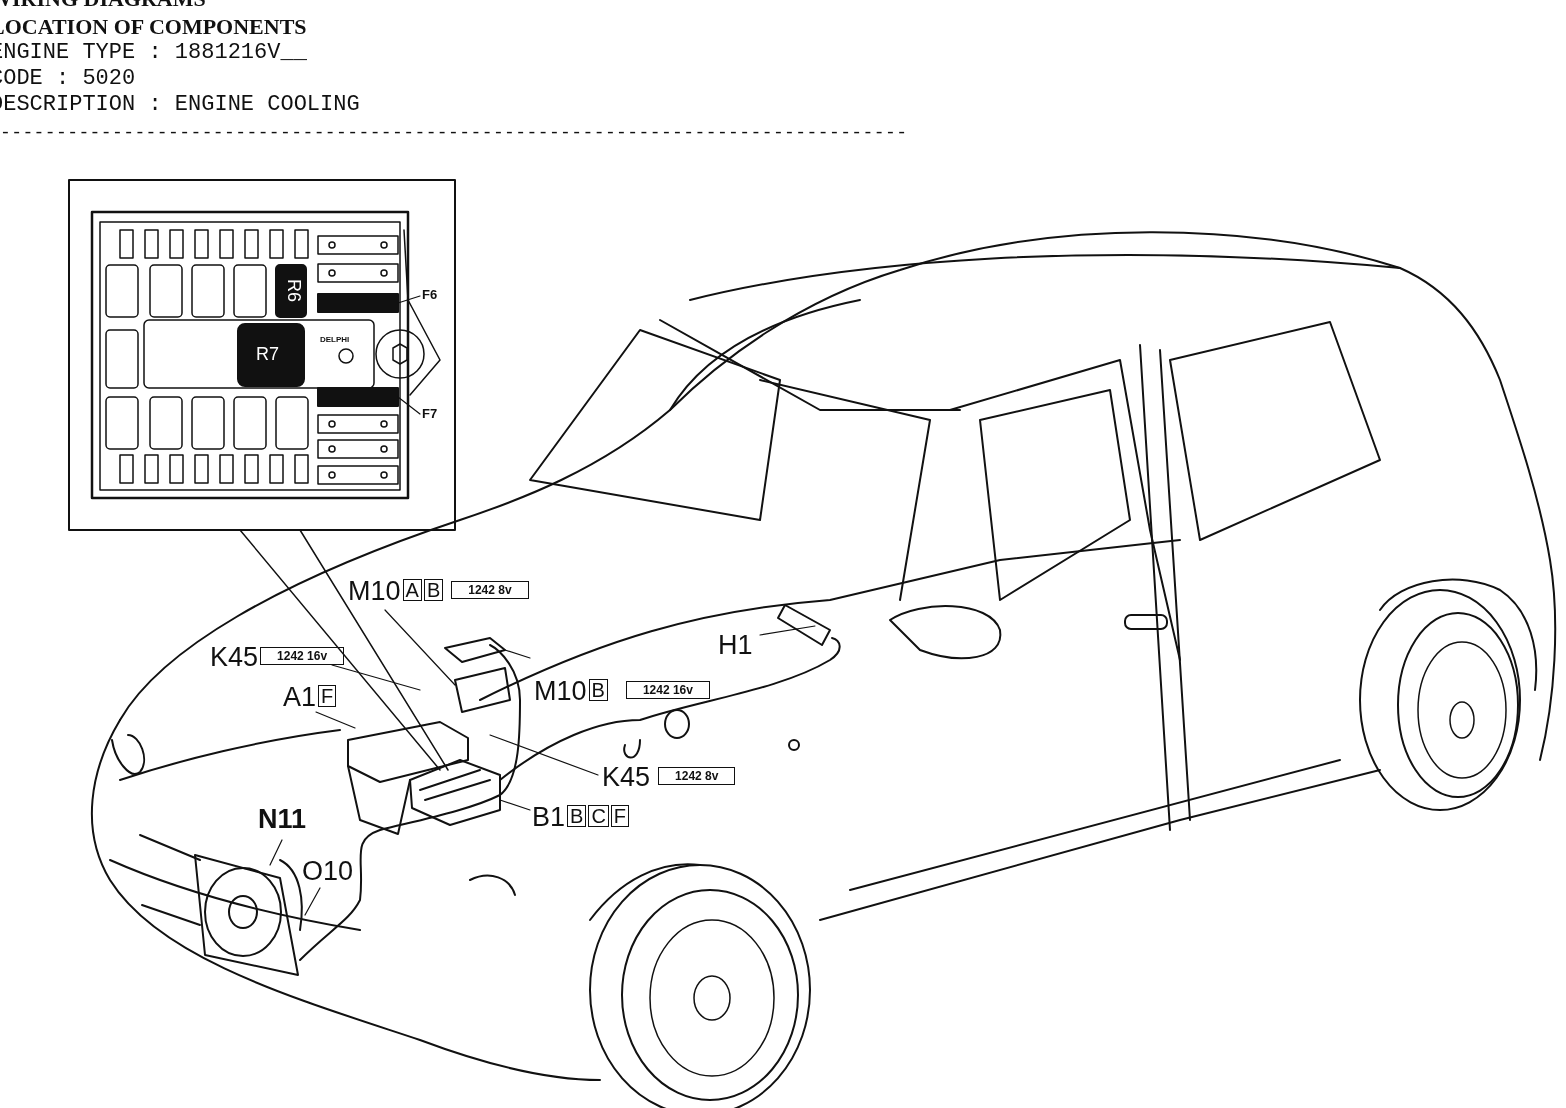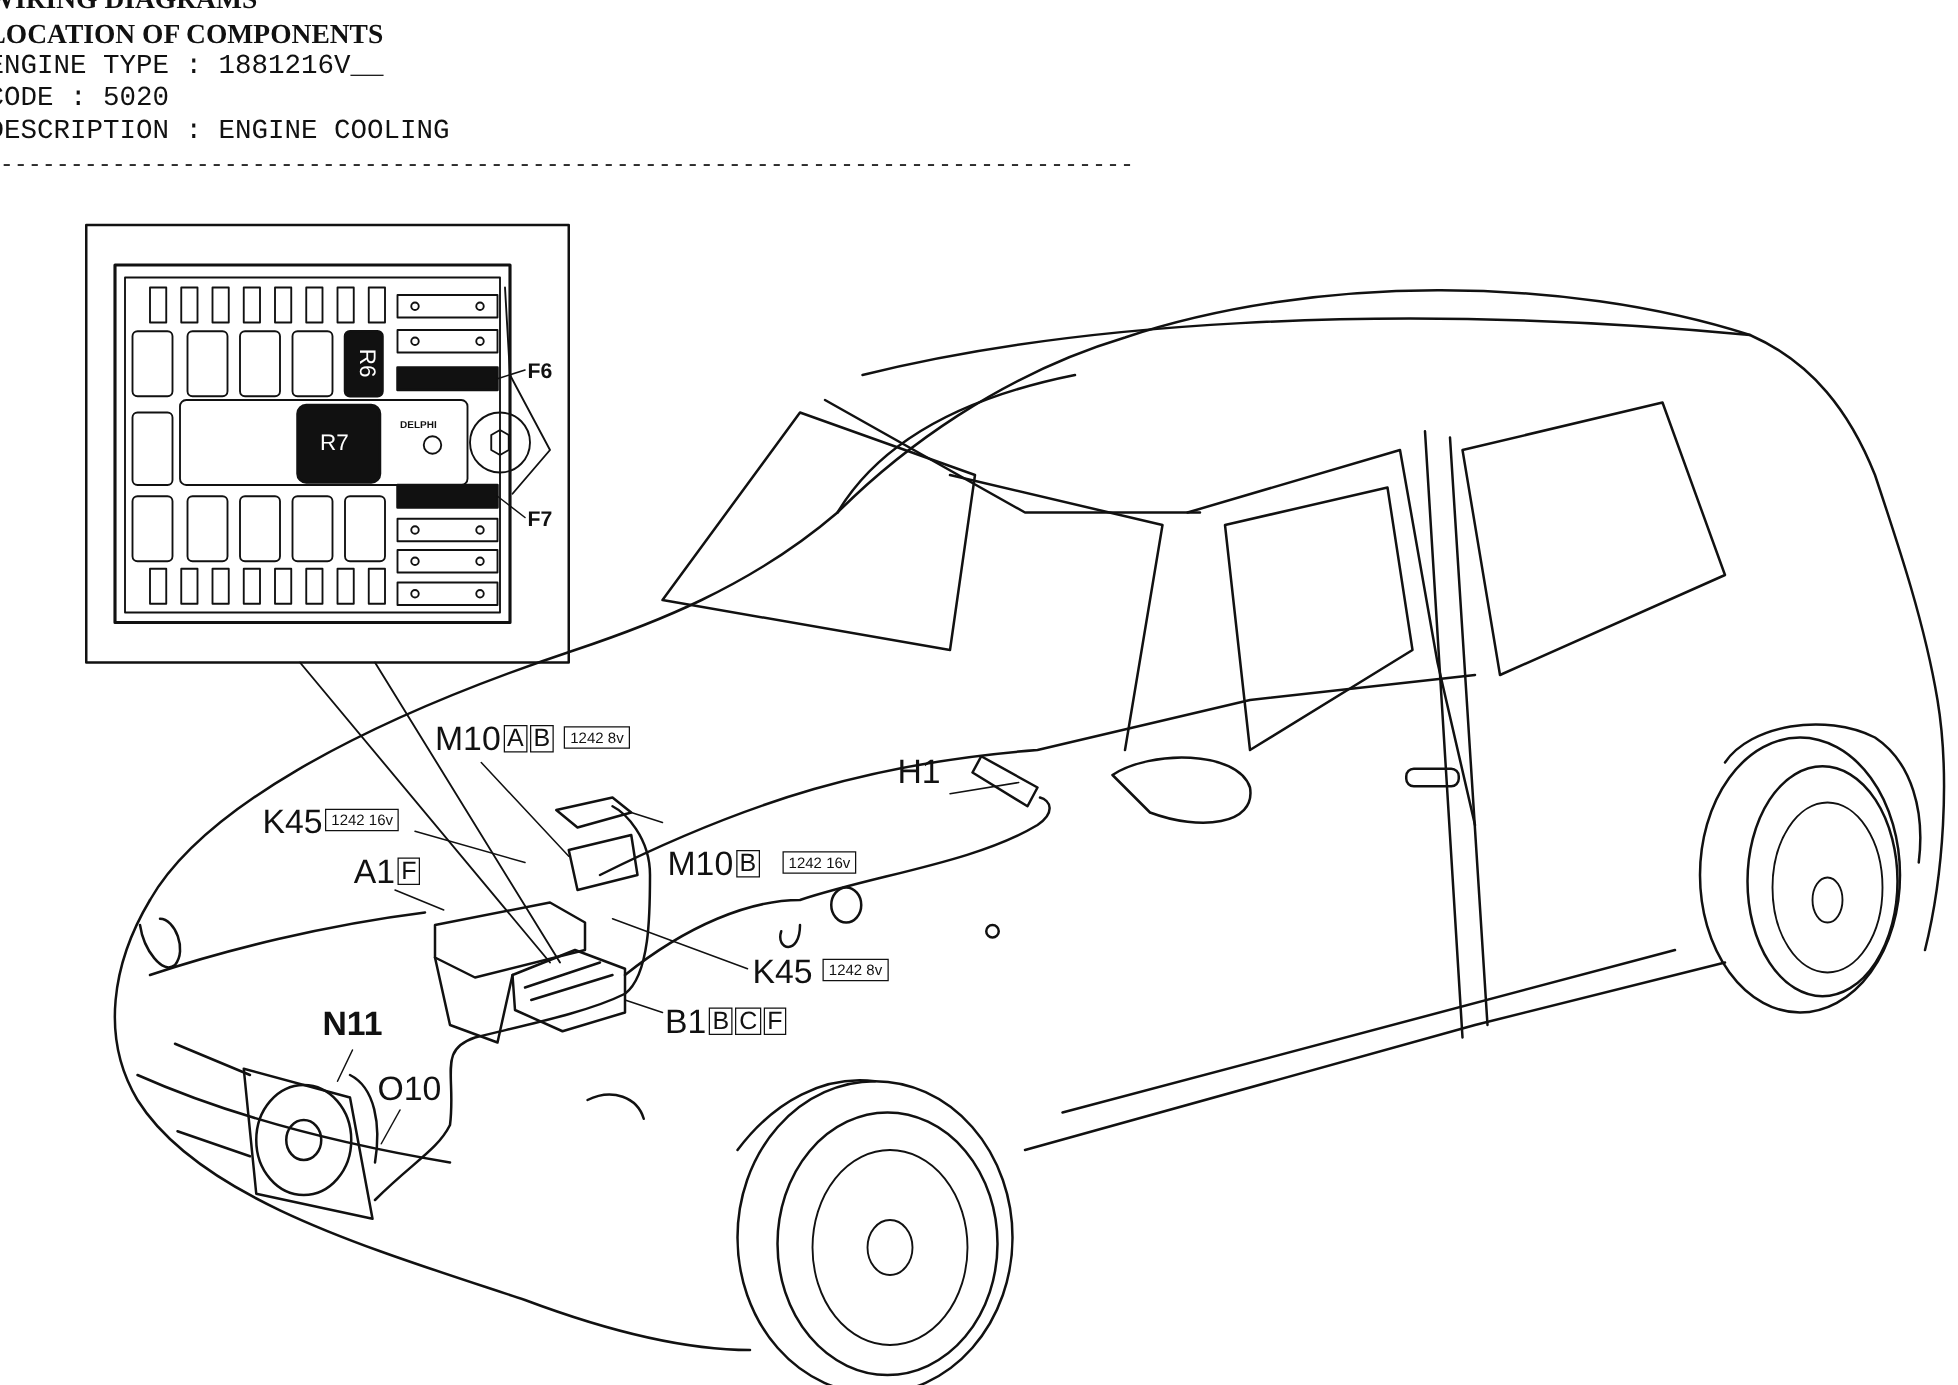--- a/index.html
+++ b/index.html
@@ -2,23 +2,23 @@
 <html><head>
 <meta charset="utf-8">
 <style>
   html, body { margin:0; padding:0; background:#ffffff; }
   body { width:1566px; height:1108px; position:relative; overflow:hidden; font-family:"Liberation Sans", sans-serif; color:#111; }
   .hdr { position:absolute; left:-10px; font-family:"Liberation Mono", monospace; font-size:22px; line-height:26px; white-space:pre; color:#111; }
   .hdr.bold { font-weight:bold; font-family:"Liberation Serif", serif; }
   .lbl { position:absolute; font-family:"Liberation Sans", sans-serif; font-size:27px; color:#111; white-space:nowrap; }
   .lbl.bold { font-weight:bold; }
   .box { display:inline-block; border:1.5px solid #111; font-size:20px; line-height:20px; padding:0 2px; margin-left:2px; vertical-align:3px; }
-  .tag { display:inline-block; border:1.5px solid #111; font-size:12px; font-weight:normal; padding:1px 4px; margin-left:8px; vertical-align:6px; }
+  .tag { display:inline-block; border:1.5px solid #111; font-size:12px; font-weight:bold; padding:1px 16px; margin-left:8px; vertical-align:6px; }
   svg { position:absolute; left:0; top:0; }
-  .fl { position:absolute; font-weight:bold; font-size:17px; }
+  .fl { position:absolute; font-weight:bold; font-size:13px; }
   .rlbl { position:absolute; color:#fff; font-size:18px; }
 </style>
 </head>
 <body>
 
 <div class="hdr bold" style="top:-14px;">WIRING DIAGRAMS</div>
 <div class="hdr bold" style="top:14px;">LOCATION OF COMPONENTS</div>
 <div class="hdr" style="top:40px;">ENGINE TYPE : 1881216V__</div>
 <div class="hdr" style="top:66px;">CODE : 5020</div>
 <div class="hdr" style="top:92px;">DESCRIPTION : ENGINE COOLING</div>
@@ -185,21 +185,21 @@
 </div>
 <div class="lbl" style="left:534px; top:676px;">
   <span>M10</span><span class="box">B</span><span class="tag" style="margin-left:18px;">1242 16v</span>
 </div>
 <div class="lbl" style="left:210px; top:642px;text-align:center;">
   <span>K45</span><span class="tag" style="margin-left:2px;">1242 16v</span>
 </div>
 <div class="lbl" style="left:283px; top:682px;">
   <span>A1</span><span class="box">F</span>
 </div>
-<div class="lbl" style="left:718px; top:602px;">H1</div>
+<div class="lbl" style="left:718px; top:630px;">H1</div>
 <div class="lbl" style="left:602px; top:762px;">
   <span>K45</span><span class="tag">1242 8v</span>
 </div>
 <div class="lbl" style="left:532px; top:802px;text-align:right;">
   <span>B1</span><span class="box">B</span><span class="box">C</span><span class="box">F</span>
 </div>
 <div class="lbl bold" style="left:258px; top:804px;">N11</div>
 <div class="lbl" style="left:302px; top:856px;">O10</div>
 
 </body></html>

